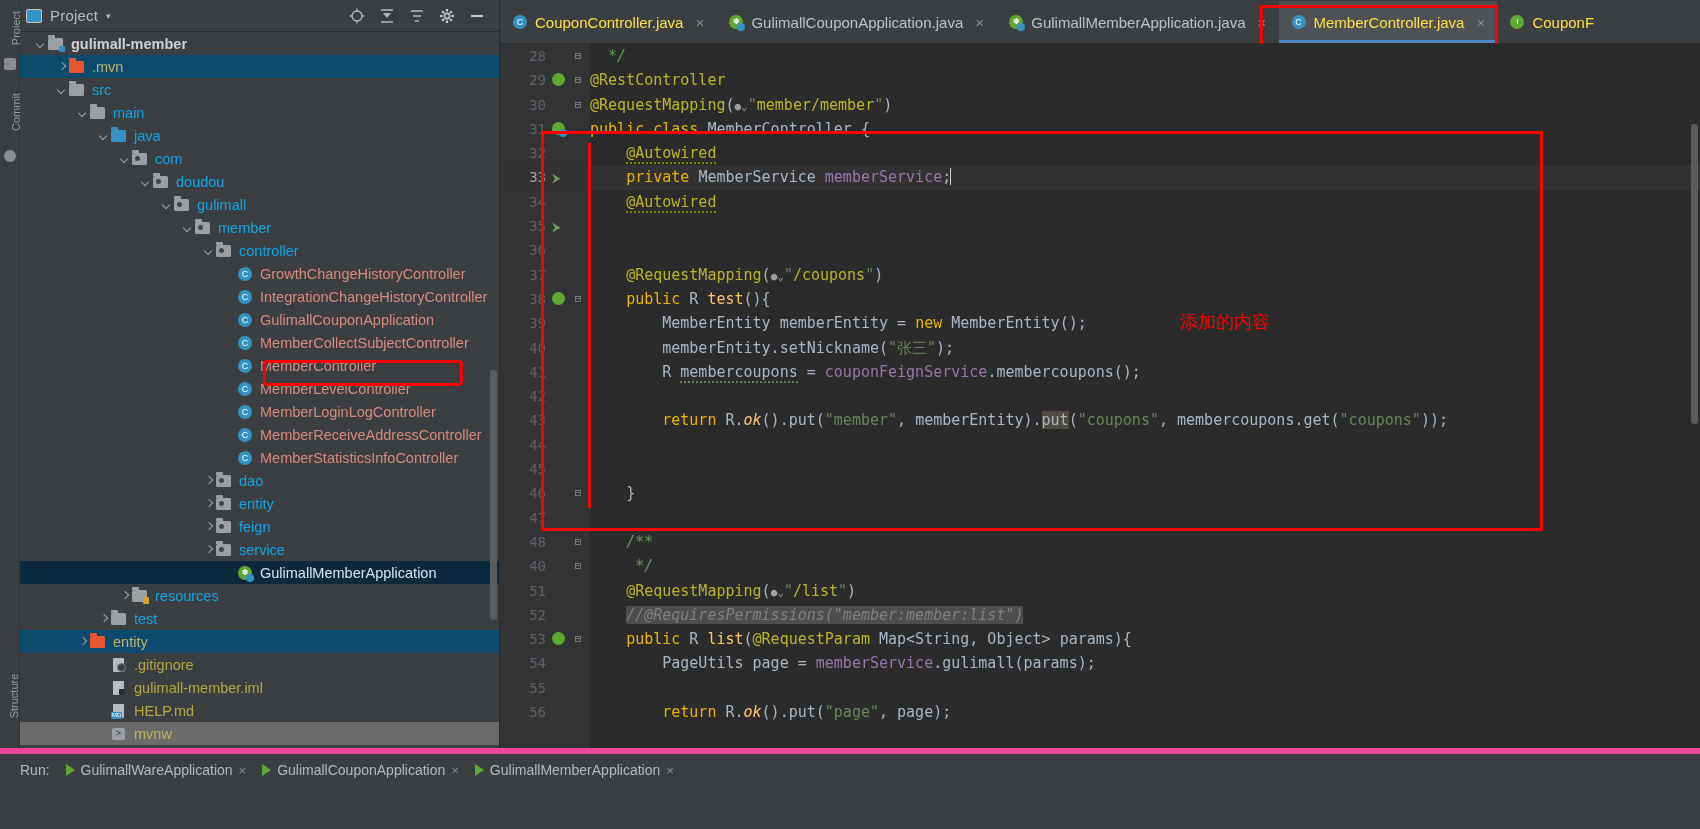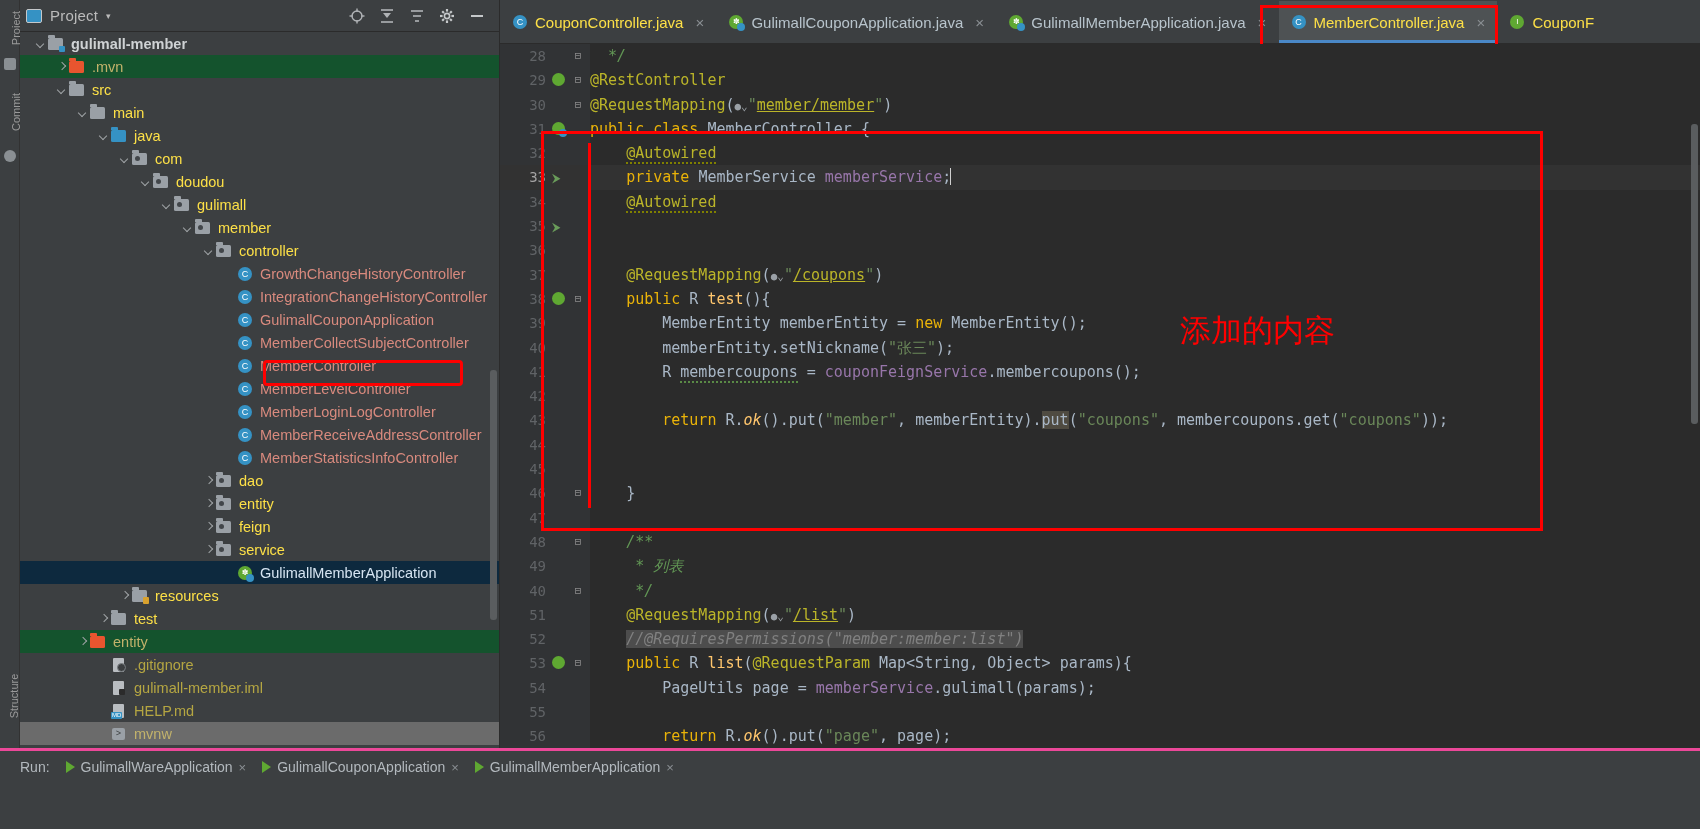--- a/index.html
+++ b/index.html
@@ -49,21 +49,21 @@
   .tree {
     position: absolute; top: 32px; left: 0; right: 0; bottom: 0;
     overflow: hidden; background: #3c3f41;
     font-size: 14.5px;
   }
   .trow {
     position: relative; height: 23px; display: flex; align-items: center;
     white-space: nowrap; padding-left: 2px; color: #a9b7c6;
   }
   .trow.sel      { background: #0d293e; }
-  .trow.excl     { background: #14532d; text-align: center; }
+  .trow.excl     { background: #0c4a6e; text-align: center; }
   .trow.hl       { background: #6b6b6b; }
   .tw { flex: 0 0 auto; }
   .arrow {
     width: 12px; height: 12px; display:inline-block; position: relative;
     flex: 0 0 12px;
   }
   .arrow.right::before {
     content: ""; position: absolute; left: 3px; top: 2px;
     width: 5px; height: 5px;
     border-right: 1.6px solid #9fa3a6; border-bottom: 1.6px solid #9fa3a6;
@@ -71,21 +71,21 @@
   }
   .arrow.down::before {
     content: ""; position: absolute; left: 2px; top: 3px;
     width: 5px; height: 5px;
     border-right: 1.6px solid #9fa3a6; border-bottom: 1.6px solid #9fa3a6;
     transform: rotate(45deg);
   }
   .ico { flex: 0 0 18px; width: 18px; height: 16px; margin-right: 4px; position: relative; display:inline-block;}
   .tlabel { padding-left: 2px; }
   .c-module { color:#cfd2d4; font-weight: bold; }
-  .c-normal { color: #fde047; }
+  .c-normal { color: #0ea5e9; }
   .c-excluded { color: #c2b26b; }
   .c-class { color: #d98a7e; }
   .c-file-yellow { color: #b5a642; }
   .c-sel { color: #d7e5f2; }
   .c-mvnw { color:#c2b26b; }
 
   
   .fld { position:absolute; left:1px; top:2px; width:15px; height:12px; border-radius:1.5px; }
   .fld::before{ content:""; position:absolute; left:0; top:-2.5px; width:7px; height:3px; border-radius:1px 1px 0 0;}
   .fld.grey  { background:#9aa0a6; } .fld.grey::before { background:#9aa0a6; }
@@ -202,21 +202,21 @@
   
   .kw   { color: #eab308; }
   .ann  { color: #bbb529; text-align: center; }
   .str  { color: #6a8759; }
   .cmt  { color: #629755; font-style: italic; }
   .cmt2 { color: #808080; font-style: italic; }
   .fld2 { color: #9876aa; }
   .id   { color: #a9b7c6; }
   .mth  { color: #ffc66d; }
   .stat { font-style: italic; }
-  .lnk  { color: #bbb529; text-decoration: underline; }
+  .lnk  { color: #bbb529; }
   .warn-underline { border-bottom: 2px dotted #808000; }
   .squig {
     border-bottom: 2px dotted #5a8a46;
   }
   .hl-box { background: #4f4b41; }
   .cmt-hl { background: #4d4d4d; }
 
   .caret {
     display:inline-block; width:1px; height:17px; background:#d0d0d0;
     vertical-align:-3px; margin: 0 -1px;
@@ -230,34 +230,34 @@
     position:absolute; left: 88px; width: 3px; background:#ff0000;
   }
 
   
   .editor-redbox {
     position: absolute; left: 541px; top: 131px; width: 1002px; height: 400px;
     border: 3px solid #ff0000; pointer-events:none; z-index: 5;
   }
   .redbox-note {
     position: absolute; left: 1180px; top: 310px; z-index: 6;
-    color: #ff0000; font-size: 31px; font-family: "DejaVu Sans", sans-serif;
+    color: #ff0000; font-size: 18px; font-family: "DejaVu Sans", sans-serif;
     white-space: nowrap;
   }
 
   
   .ed-scroll {
     position:absolute; right: 2px; top: 80px; width:7px; height: 300px;
     background:#5a5d5f; border-radius:3px;
   }
 
   
   .bottombar {
     position: absolute; left: 0; bottom: 0; width: 1700px; height: 81px;
-    background: #3c3f41; border-top: 3px solid #ec4899;
+    background: #3c3f41; border-top: 6px solid #ec4899;
   }
   .runrow {
     position:absolute; left: 20px; top: 8px; display:flex; align-items:center; gap: 16px;
     color:#b3b9be; font-size: 14px; white-space: nowrap;
   }
   .run-label { color:#b3b9be; }
   .run-item { display:flex; align-items:center; gap:6px; }
   .play-ico {
     width:0; height:0; border-left: 9px solid #5fa832;
     border-top: 6px solid transparent; border-bottom: 6px solid transparent;
@@ -629,21 +629,20 @@
         <div class="codeline"><span class="lnum">39</span><span style="margin-left: 90px; display: inline-block;">        <span class="id">MemberEntity</span> <span class="id">memberEntity</span> <span class="id">=</span> <span class="kw">new</span> <span class="id">MemberEntity</span><span class="id">();</span></span></div>
         <div class="codeline"><span class="lnum">40</span><span style="margin-left: 90px; display: inline-block;">        <span class="id">memberEntity.</span><span class="id">setNickname</span><span class="id">(</span><span class="str">"张三"</span><span class="id">);</span></span></div>
         <div class="codeline"><span class="lnum">41</span><span style="margin-left: 90px; display: inline-block;">        <span class="id">R</span> <span class="id squig">membercoupons</span> <span class="id">=</span> <span class="fld2">couponFeignService</span><span class="id">.</span><span class="id">membercoupons</span><span class="id">();</span></span></div>
         <div class="codeline"><span class="lnum">42</span><span style="margin-left: 90px; display: inline-block;"></span></div>
         <div class="codeline"><span class="lnum">43</span><span style="margin-left: 90px; display: inline-block;">        <span class="kw">return</span> <span class="id">R.</span><span class="mth stat">ok</span><span class="id">().</span><span class="id">put</span><span class="id">(</span><span class="str">"member"</span><span class="id">, </span><span class="id">memberEntity</span><span class="id">).</span><span class="id hl-box">put</span><span class="id">(</span><span class="str">"coupons"</span><span class="id">, </span><span class="id">membercoupons</span><span class="id">.</span><span class="id">get</span><span class="id">(</span><span class="str">"coupons"</span><span class="id">));</span></span></div>
         <div class="codeline"><span class="lnum">44</span><span style="margin-left: 90px; display: inline-block;"></span></div>
         <div class="codeline"><span class="lnum">45</span><span style="margin-left: 90px; display: inline-block;"></span></div>
         <div class="codeline"><span class="lnum">46</span><span class="foldmark">⊟</span><span style="margin-left: 90px; display: inline-block;">    <span class="id">}</span></span></div>
         <div class="codeline"><span class="lnum">47</span><span style="margin-left: 90px; display: inline-block;"></span></div>
         <div class="codeline"><span class="lnum">48</span><span class="foldmark">⊟</span><span style="margin-left: 90px; display: inline-block;">    <span class="cmt">/**</span></span></div>
-        <div class="codeline"><span class="lnum">49</span><span style="margin-left: 90px; display: inline-block;">     <span class="cmt">* 列表</span></span></div>
         <div class="codeline"><span class="lnum">40</span><span class="foldmark">⊟</span><span style="margin-left: 90px; display: inline-block;">     <span class="cmt">*/</span></span></div>
         <div class="codeline"><span class="lnum">51</span><span style="margin-left: 90px; display: inline-block;">    <span class="ann">@RequestMapping</span><span class="id">(</span><span class="globe" style="color: rgb(154, 160, 166); font-size: 11px;">●⌄</span><span class="str">"</span><span class="str lnk">/list</span><span class="str">"</span><span class="id">)</span></span></div>
         <div class="codeline"><span class="lnum">52</span><span style="margin-left: 90px; display: inline-block;">    <span class="cmt2 cmt-hl">//@RequiresPermissions("member:member:list")</span></span></div>
         <div class="codeline"><span class="lnum">53</span><span class="gicon"><span style="display:inline-block;width:13px;height:13px;border-radius:50%;background:#5fa832;margin-top:5px;"></span></span><span class="foldmark">⊟</span><span style="margin-left: 90px; display: inline-block;">    <span class="kw">public</span> <span class="id">R</span> <span class="mth">list</span><span class="id">(</span><span class="ann">@RequestParam</span> <span class="id">Map&lt;String, Object&gt;</span> <span class="id">params</span><span class="id">){</span></span></div>
         <div class="codeline"><span class="lnum">54</span><span style="margin-left: 90px; display: inline-block;">        <span class="id">PageUtils</span> <span class="id">page</span> <span class="id">=</span> <span class="fld2">memberService</span><span class="id">.</span><span class="id">gulimall</span><span class="id">(params);</span></span></div>
         <div class="codeline"><span class="lnum">55</span><span style="margin-left: 90px; display: inline-block;"></span></div>
         <div class="codeline"><span class="lnum">56</span><span style="margin-left: 90px; display: inline-block;">        <span class="kw">return</span> <span class="id">R.</span><span class="mth stat">ok</span><span class="id">().</span><span class="id">put</span><span class="id">(</span><span class="str">"page"</span><span class="id">, </span><span class="id">page</span><span class="id">);</span></span></div>
       </div>
     <div class="ed-scroll"></div>
   <div class="changebar" style="top: 99.2px; height: 364.5px;"></div>

